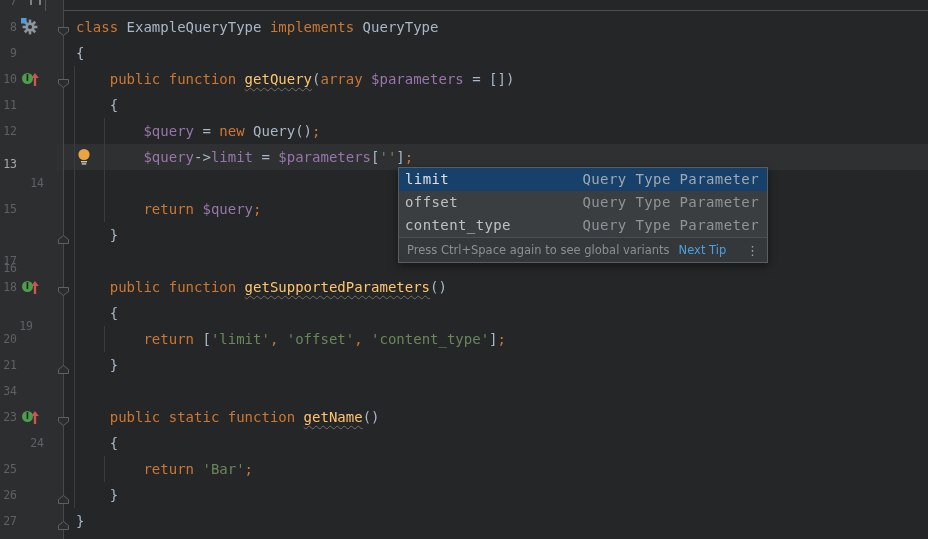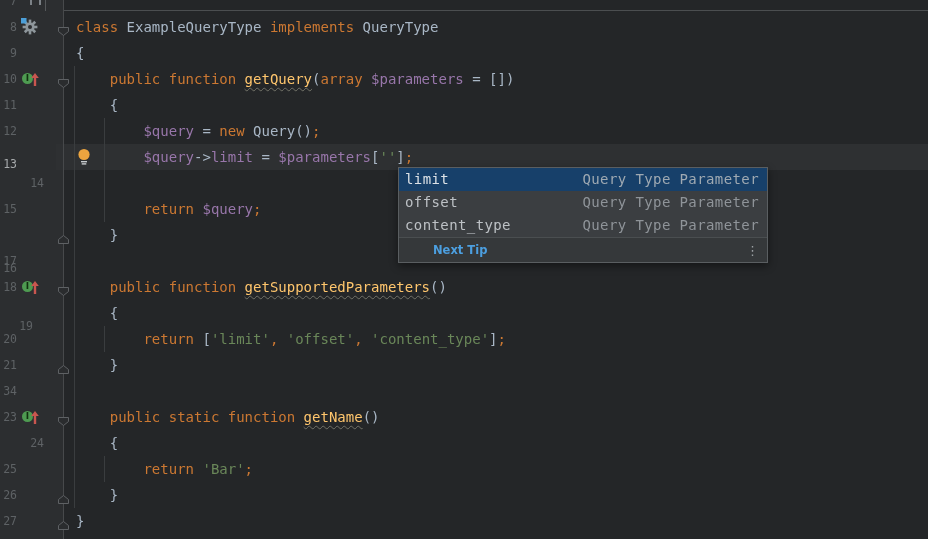--- a/index.html
+++ b/index.html
@@ -36,21 +36,21 @@
   .popup{position:absolute;left:398px;top:167px;width:368px;background:#3b3e41;
          border:1px solid #5a5e61;box-shadow:0 3px 8px rgba(0,0,0,0.45);z-index:20;}
   .prow{position:relative;height:23px;line-height:23px;font-size:14px;letter-spacing:0.4px;
         color:#bdc1c5;padding-left:6px;cursor:default;}
   .prow .ptype{position:absolute;right:8px;color:#8f9499;}
   .prow.sel{background:#17406a;color:#dce1e6;}
   .prow.sel .ptype{color:#9fa9b2;}
   .pfoot{display:flex;align-items:center;height:24px;background:#35383a;border-top:1px solid #4a4e50;
          font-family:"DejaVu Sans","Liberation Sans",sans-serif;font-size:11.5px;color:#8a8f93;
          padding:0 8px;}
-  .pfoot .tip-link{color:#4c9fe0;margin-left:26px;cursor:pointer;font-weight:bold;}
+  .pfoot .tip-link{color:#4c9fe0;margin-left:9px;cursor:pointer;}
   .pfoot .kebab{margin-left:auto;color:#9ca0a4;font-size:13px;line-height:13px;}
 </style>
 </head>
 <body>
 
 <div class="screen">
   <div class="gutter-bg"></div>
   <div class="cur-line"></div>
   <div class="sep-line"></div>
   <div class="fold-line"></div>
@@ -172,17 +172,18 @@
         </svg></div>
     </div>
 
   <div class="popup">
     <div id="popup-items">
         <div class="prow sel"><span>limit</span><span class="ptype">Query Type Parameter</span></div>
         <div class="prow"><span>offset</span><span class="ptype">Query Type Parameter</span></div>
         <div class="prow"><span>content_type</span><span class="ptype">Query Type Parameter</span></div>
       </div>
     <div class="pfoot">
+      <span>Press Ctrl+Space again to see global variants</span>
       <span class="tip-link">Next Tip</span>
       <span class="kebab">⋮</span>
     </div>
   </div>
 </div>
 
 </body></html>

